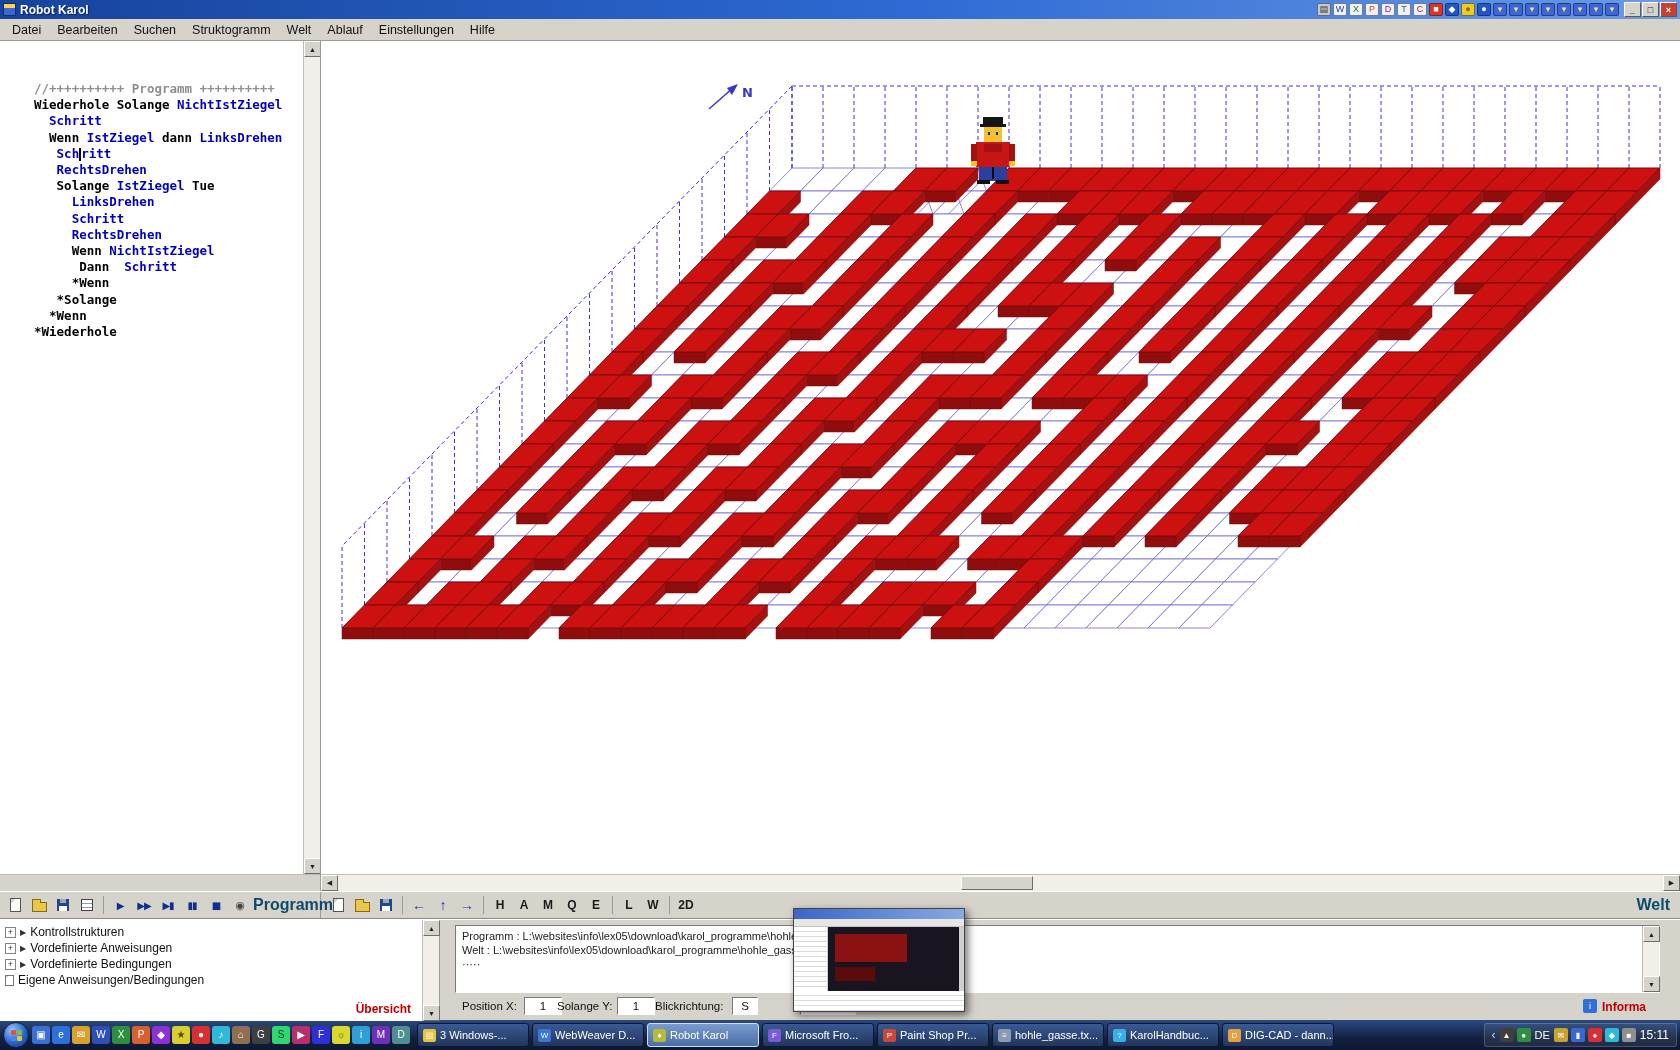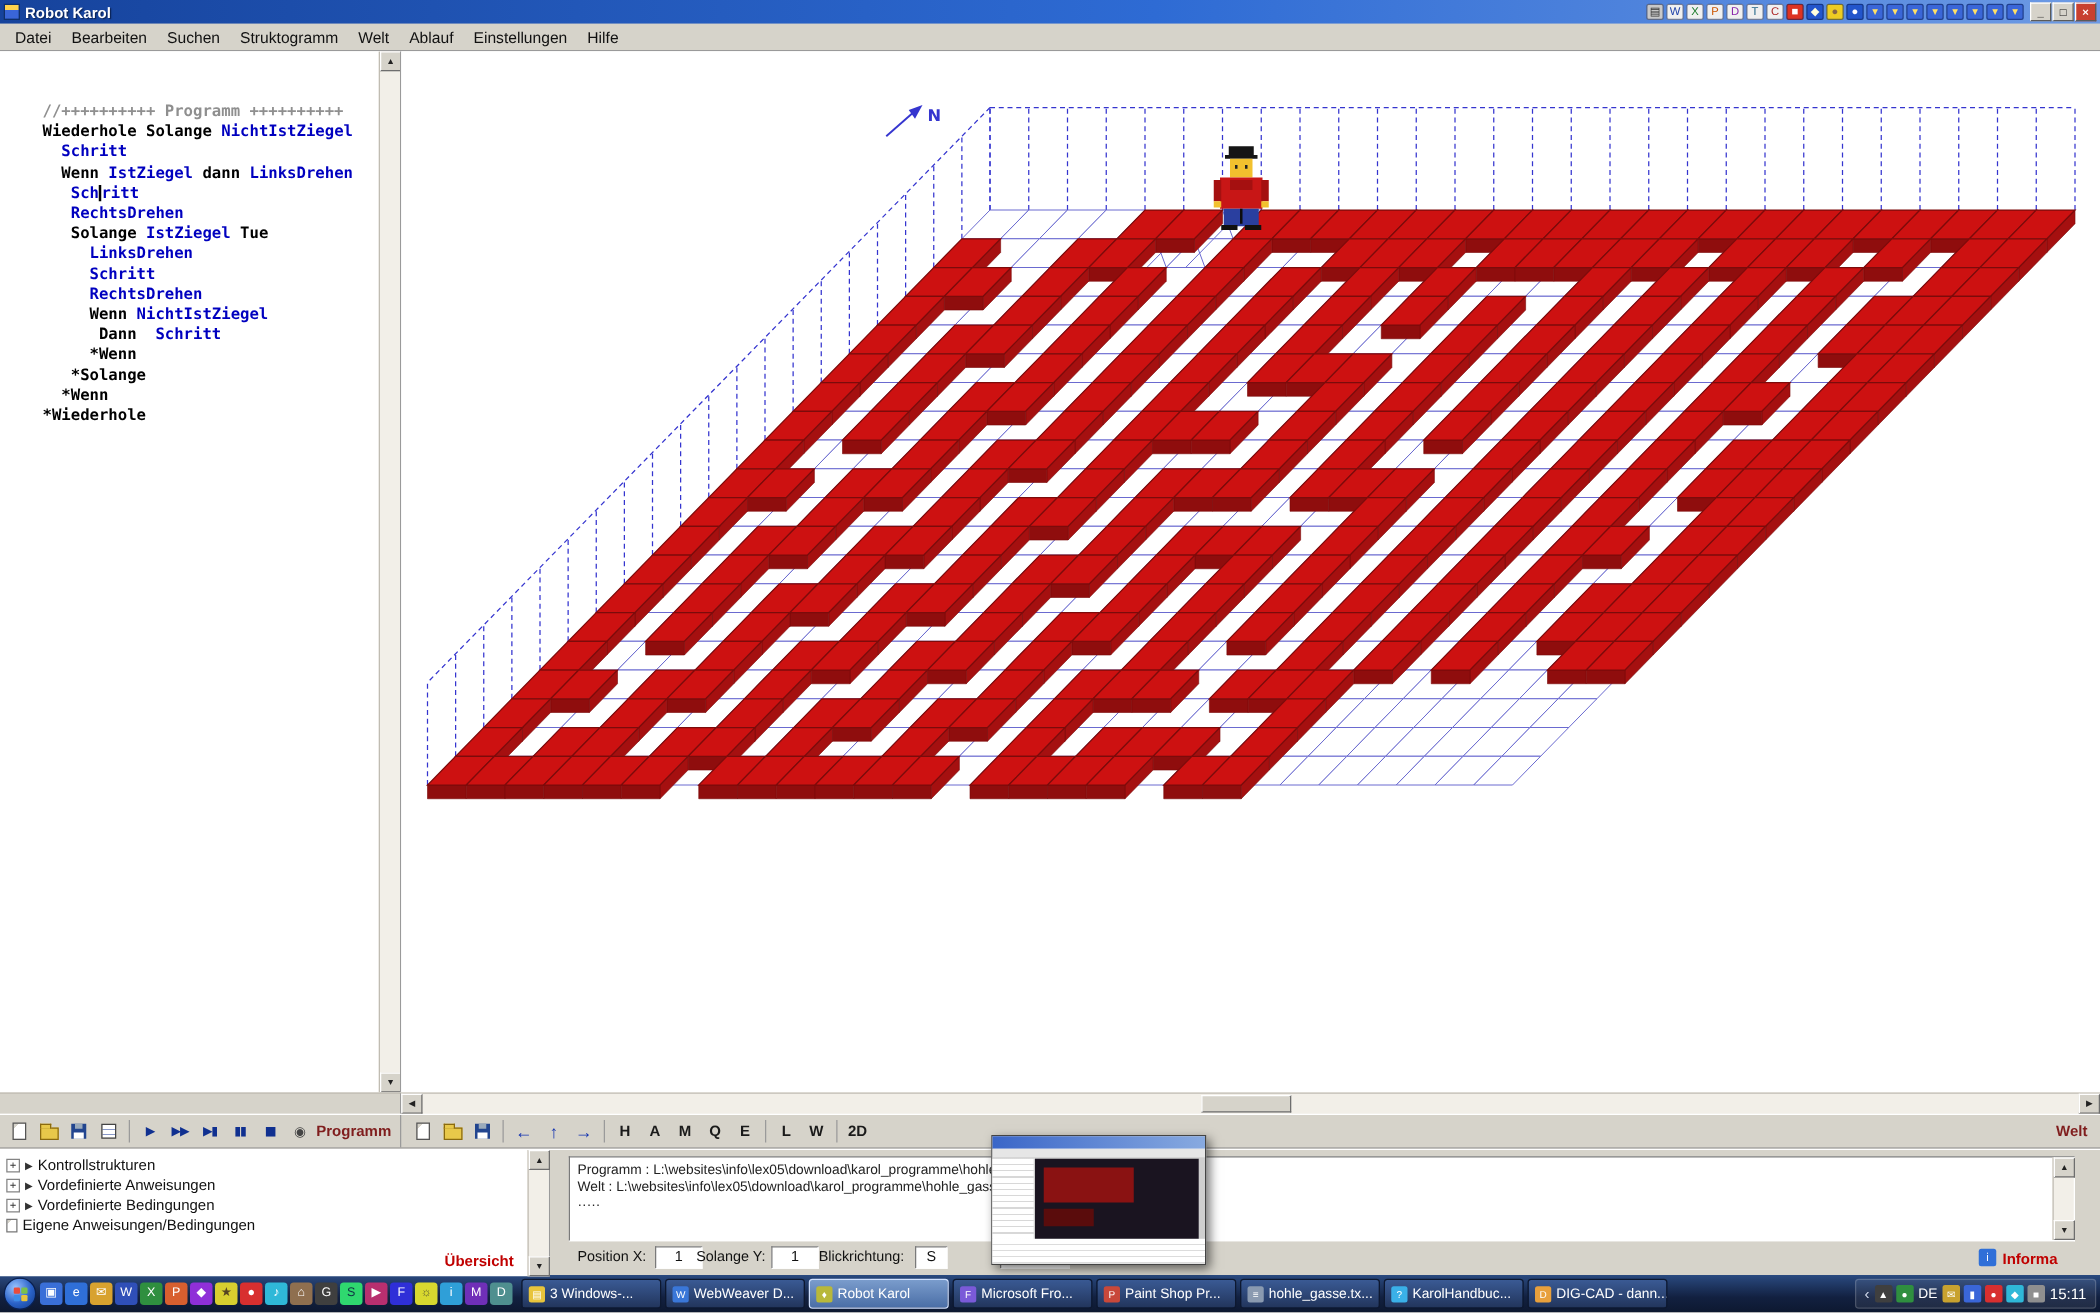--- a/index.html
+++ b/index.html
@@ -41,21 +41,21 @@
   
   .toolbar-row{height:28px;background:#d6d3ca;border-top:1px solid #fff;border-bottom:1px solid #8a8a8a;display:flex;flex:none}
   .pt{width:321px;display:flex;align-items:center;gap:2px;padding-left:4px;border-right:1px solid #9a9a9a;flex:none}
   .wt{flex:1;display:flex;align-items:center;gap:2px;padding-left:6px;min-width:0}
   .wt-buttons,.pt-buttons{display:flex;align-items:center;gap:2px}
   .tbtn{min-width:22px;height:22px;display:flex;align-items:center;justify-content:center;font-size:11px;padding:0 2px}
   .run-g{color:#103090;font-weight:bold;font-size:10px;letter-spacing:-1px;font-family:"DejaVu Sans",sans-serif}
   .arrow-g{color:#1535b0;font-weight:bold;font-size:14px}
   .letter-g{color:#1a1a1a;font-weight:bold;font-size:12px}
   .sep{width:1px;height:18px;background:#9a9a9a;margin:0 3px}
-  .lbl-red{color:#7f1d1d;font-weight:bold;font-size:12px;white-space:nowrap}
+  .lbl-red{color:#0c4a6e;font-weight:bold;font-size:16px;white-space:nowrap}
   .mode-g{color:#444;font-size:11px}
   .ic-new{width:11px;height:14px;background:#fff;border:1px solid #555;background:linear-gradient(135deg,#d6d3ca 3px,#fff 3px)}
   .ic-open{width:15px;height:10px;background:#e8c84a;border:1px solid #8a6a10;position:relative;margin-top:3px}
   .ic-open::before{content:"";position:absolute;left:-1px;top:-4px;width:7px;height:3px;background:#e8c84a;border:1px solid #8a6a10;border-bottom:none}
   .ic-save{width:12px;height:12px;background:#22458f;position:relative}
   .ic-save::before{content:"";position:absolute;left:2px;bottom:0;width:8px;height:5px;background:#fff}
   .ic-save::after{content:"";position:absolute;left:3px;top:0;width:6px;height:4px;background:#9aaabb}
   .ic-struktogramm{width:12px;height:12px;border:1px solid #444;background:linear-gradient(#fff 0 3px,#8898c8 3px 4px,#fff 4px 7px,#8898c8 7px 8px,#fff 8px)}
 
   

